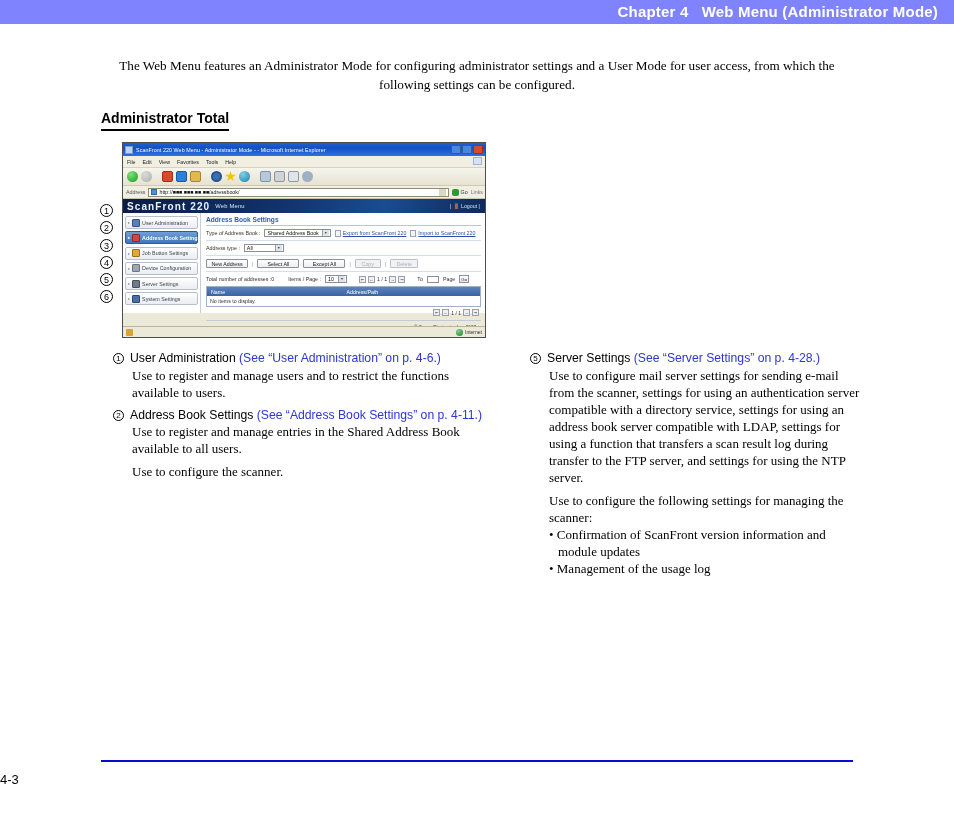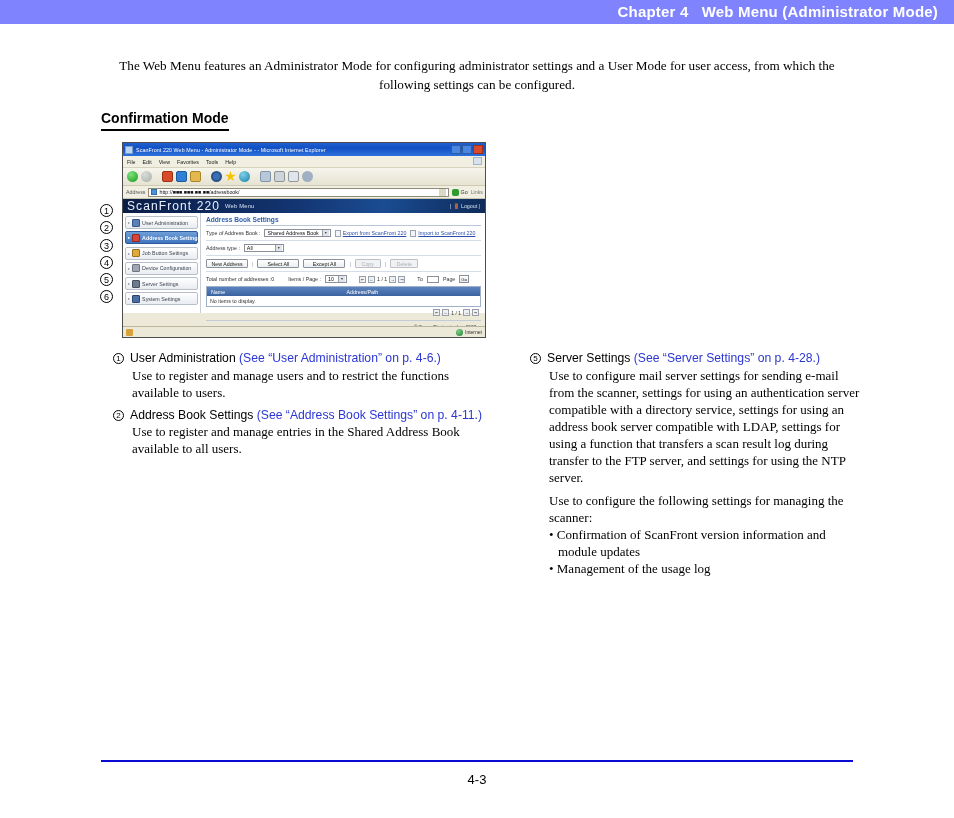--- a/index.html
+++ b/index.html
@@ -177,22 +177,22 @@
 
   .shot-banner {
     height: 14px;
     background: linear-gradient(100deg, #0a1d46 0%, #12336e 45%, #1a4c92 72%, #0e2a58 100%);
     display: flex; align-items: center;
     padding: 0 4px;
     position: relative;
   }
   .banner-brand {
     color: #eaf2ff;
-    font-size: 12px;
-    font-weight: normal;
+    font-size: 10px;
+    font-weight: bold;
     letter-spacing: 1.1px;
     font-family: "Liberation Sans", sans-serif;
   }
   .banner-sub { color: #d6e4f5; font-size: 5.8px; margin-left: 5px; letter-spacing:0.2px; }
   .banner-logout { position: absolute; right: 5px; color: #cfe0f4; font-size: 5.3px; white-space: nowrap; }
 
   .shot-body { display: flex; background: #ffffff; height: 100px; }
 
   .shot-sidebar {
     width: 78px;
@@ -346,35 +346,35 @@
   
   .footer-rule {
     position: absolute;
     left: 101px; top: 760px;
     width: 752px; height: 2px;
     background: #0a0ad2;
   }
   .footer-page {
     position: absolute;
     left: 0; top: 772px; width: 954px;
-    text-align: center;
+    text-align: left;
     font-family: "Liberation Sans", sans-serif;
     font-size: 13px;
   }
 </style>
 </head>
 <body>
 
 <div class="page-header">
   <div class="page-header-title">Chapter 4   Web Menu (Administrator Mode)</div>
 </div>
 
 <div class="intro">The Web Menu features an Administrator Mode for configuring administrator settings and a User Mode for user access, from which the following settings can be configured.</div>
 
-<div class="section-heading">Confirmation Mode</div>
+<div class="section-heading">Administrator Total</div>
 
 <div class="callout-col">
   <div class="circnum">1</div>
   <div class="circnum">2</div>
   <div class="circnum">3</div>
   <div class="circnum">4</div>
   <div class="circnum">5</div>
   <div class="circnum">6</div>
 </div>
 
@@ -573,20 +573,21 @@
     <div class="item-head">
       <span class="item-num">2</span><span>Address Book Settings </span><span class="ref">(See “Address Book Settings” on p. 4-11.)</span>
     </div>
     <div class="item-desc">Use to register and manage entries in the Shared Address Book available to all users.</div>
   </div>
 
   <div class="item">
   </div>
 
   <div class="item">
+    <div class="item-desc">Use to configure the scanner.</div>
   </div>
 
 </div>
 
 <div class="col col-right">
 
   <div class="item">
     <div class="item-head">
       <span class="item-num">5</span><span>Server Settings </span><span class="ref">(See “Server Settings” on p. 4-28.)</span>
     </div>

